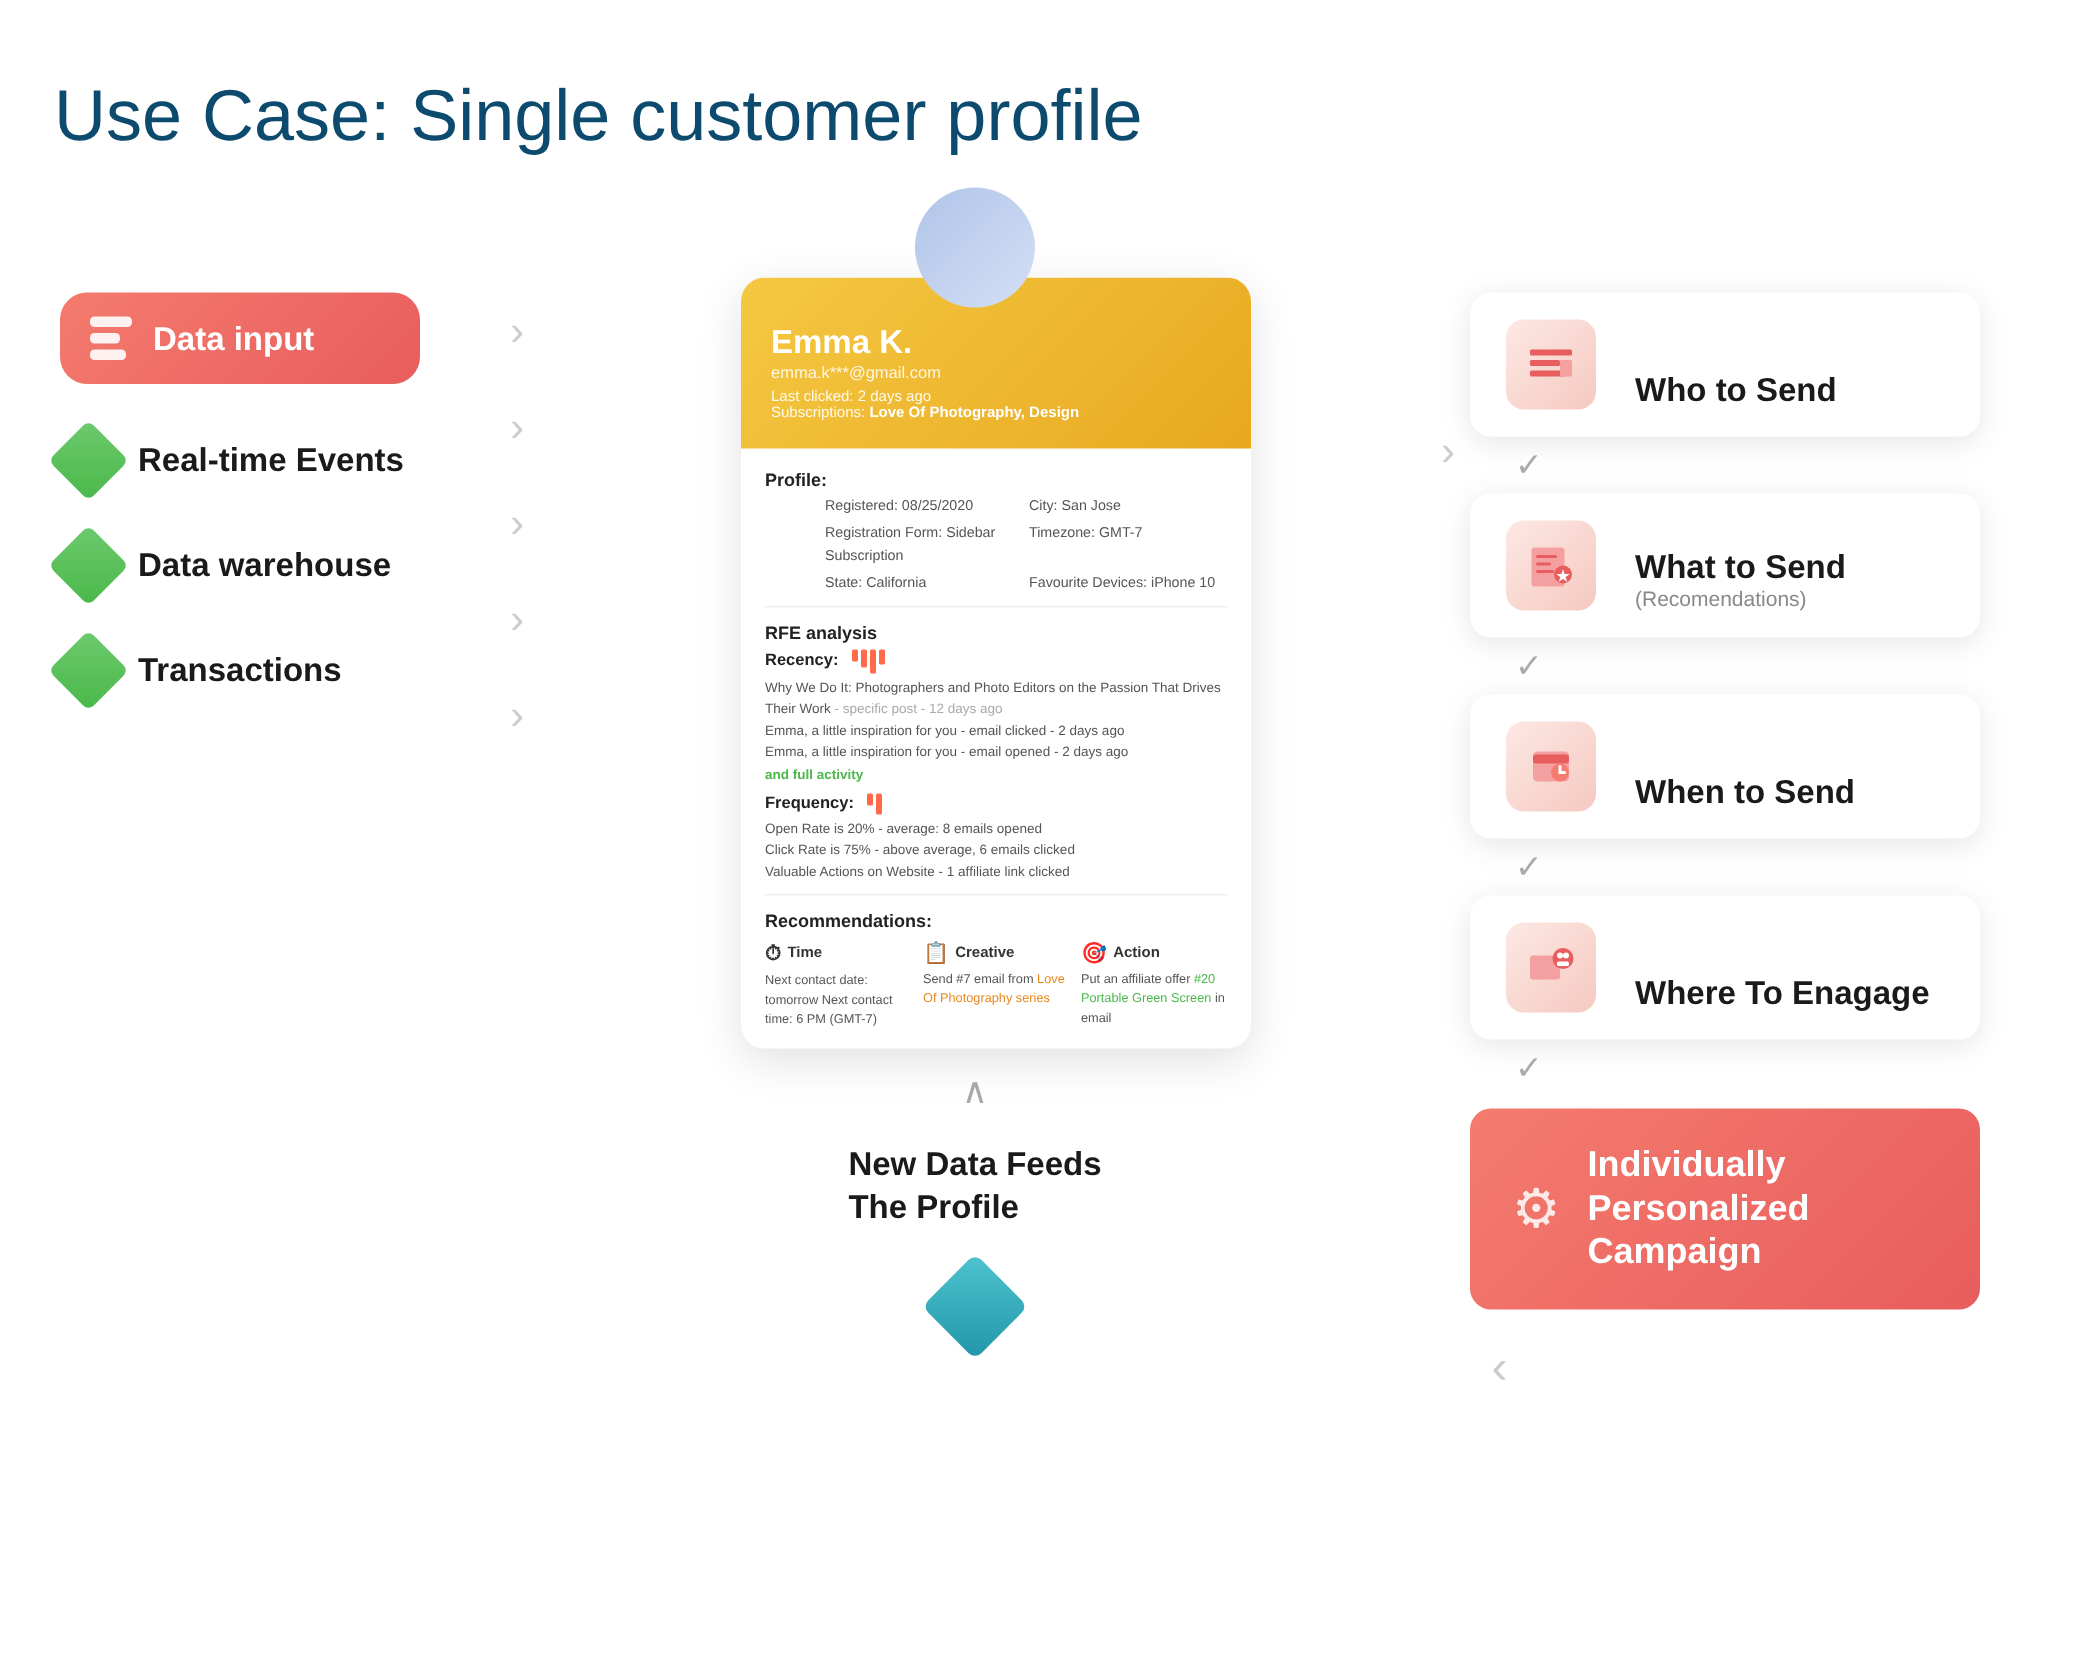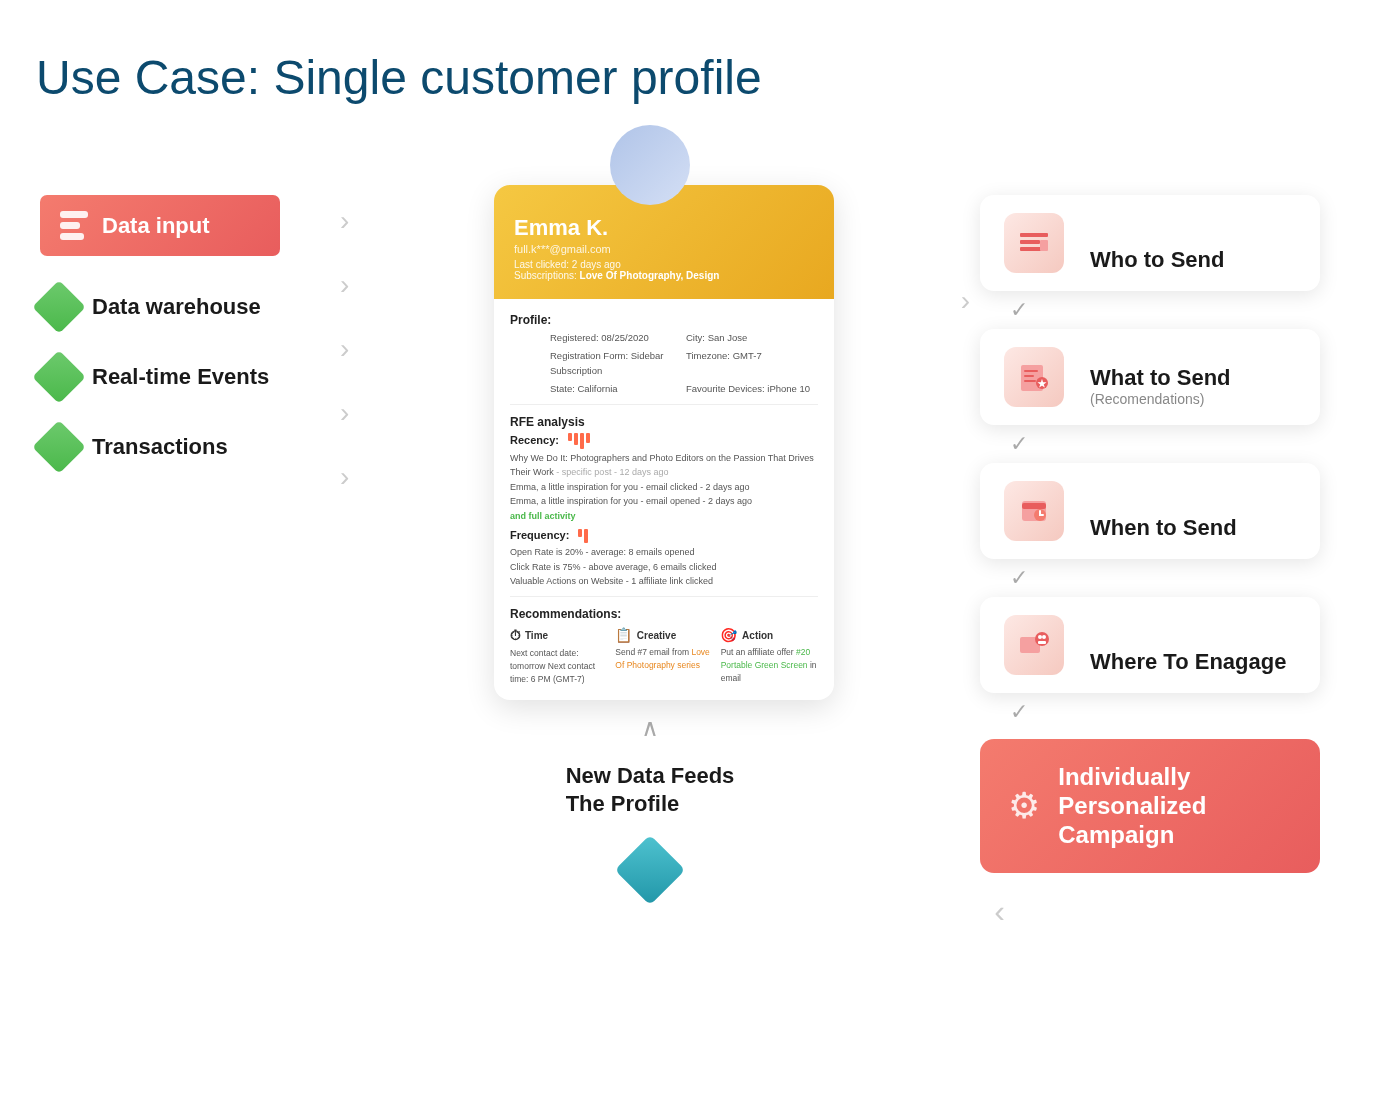--- a/index.html
+++ b/index.html
@@ -45,21 +45,21 @@
 
     .left-item-label {
       font-size: 22px;
       font-weight: 700;
       color: #1a1a1a;
     }
 
     
     .data-input-box {
       background: linear-gradient(135deg, #f47b6e, #e85d5d);
-      border-radius: 7px;
+      border-radius: 18px;
       padding: 16px 20px;
       display: flex;
       align-items: center;
       gap: 14px;
       width: 240px;
     }
     .data-input-box .label {
       font-size: 22px;
       font-weight: 700;
       color: #ffffff;
@@ -372,26 +372,26 @@
           <span></span>
             <span></span>
             <span></span>
         </div>
         <span class="label">Data input</span>
       </div>
     </div>
 
     <div class="left-item">
       <div class="green-diamond"></div>
-      <span class="left-item-label">Data warehouse</span>
+      <span class="left-item-label">Real-time Events</span>
     </div>
 
     <div class="left-item">
       <div class="green-diamond"></div>
-      <span class="left-item-label">Real-time Events</span>
+      <span class="left-item-label">Data warehouse</span>
     </div>
 
 
     <div class="left-item">
       <div class="green-diamond"></div>
       <span class="left-item-label">Transactions</span>
     </div>
   </div>
 
   <div class="left-arrows-col">
@@ -403,21 +403,21 @@
   </div>
 
   <div class="center-column">
     <div class="profile-card-wrapper">
 
       <div class="avatar-circle"></div>
 
       <div class="profile-card">
         <div class="profile-card-header">
           <div class="profile-name">Emma K.</div>
-          <div class="profile-email">full.k***@gmail.com</div>
+          <div class="profile-email">emma.k***@gmail.com</div>
           <div class="profile-meta">
             <span>Last clicked: 2 days ago</span><br>
             <span>Subscriptions:</span>
             <strong>Love Of Photography, Design</strong>
           </div>
         </div>
 
         <div class="profile-card-body">
           <div class="section-title">Profile:</div>
           <div class="profile-detail-grid">

